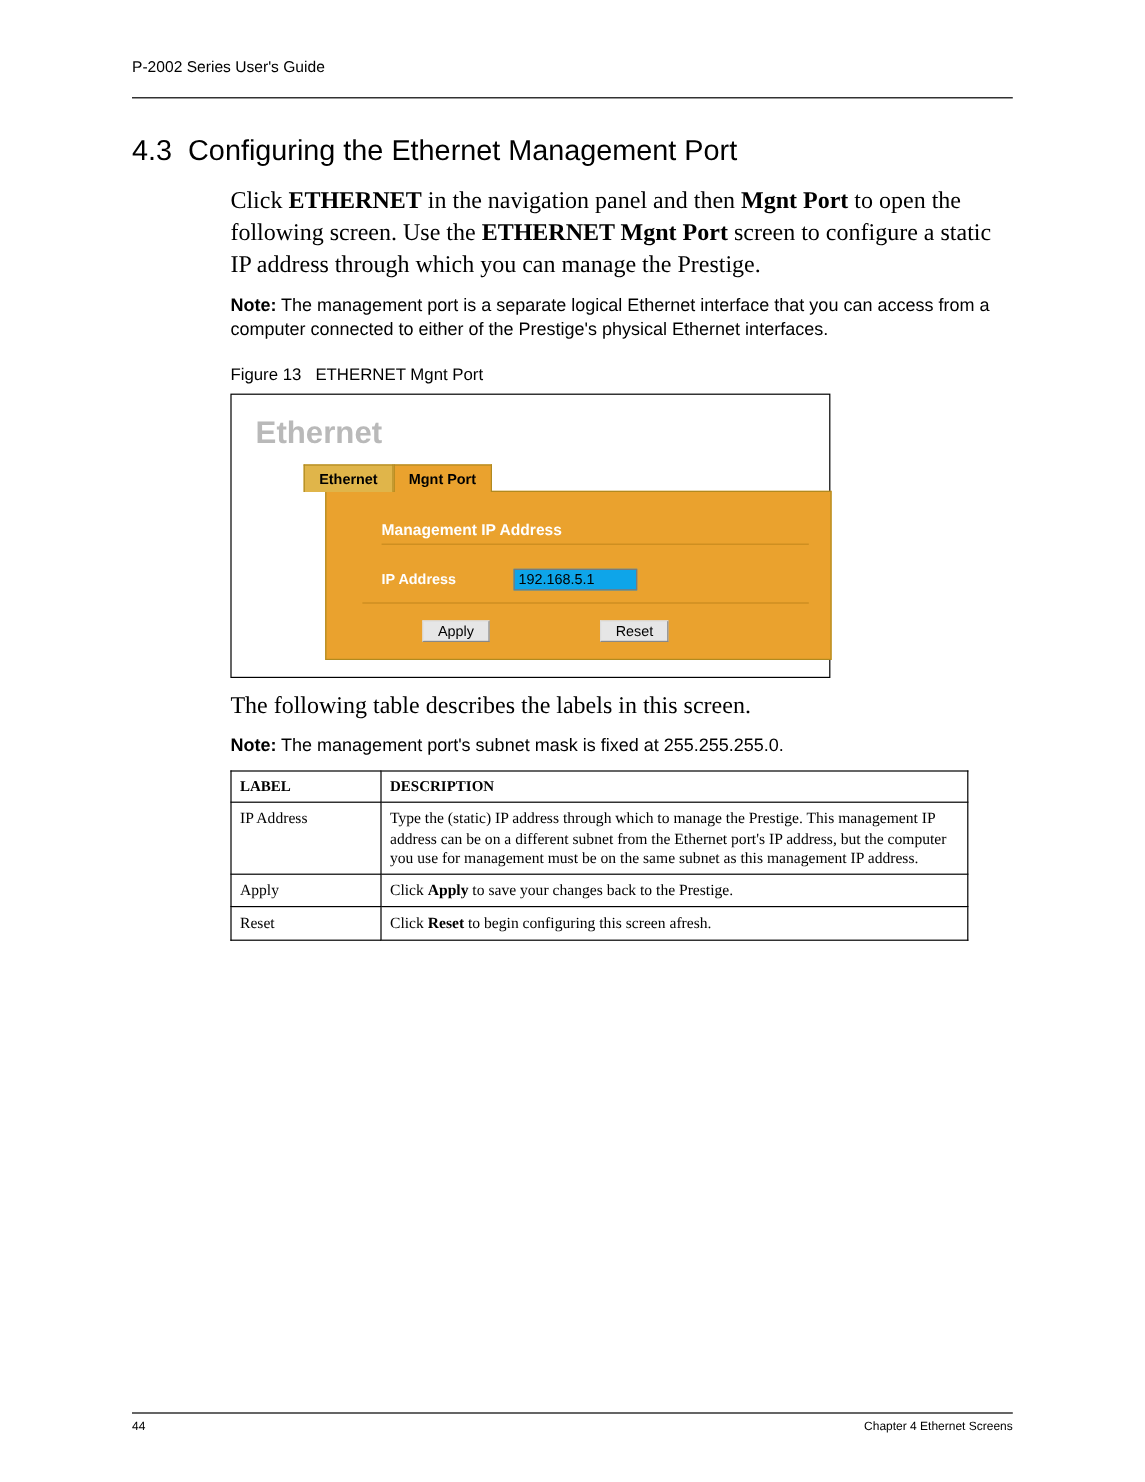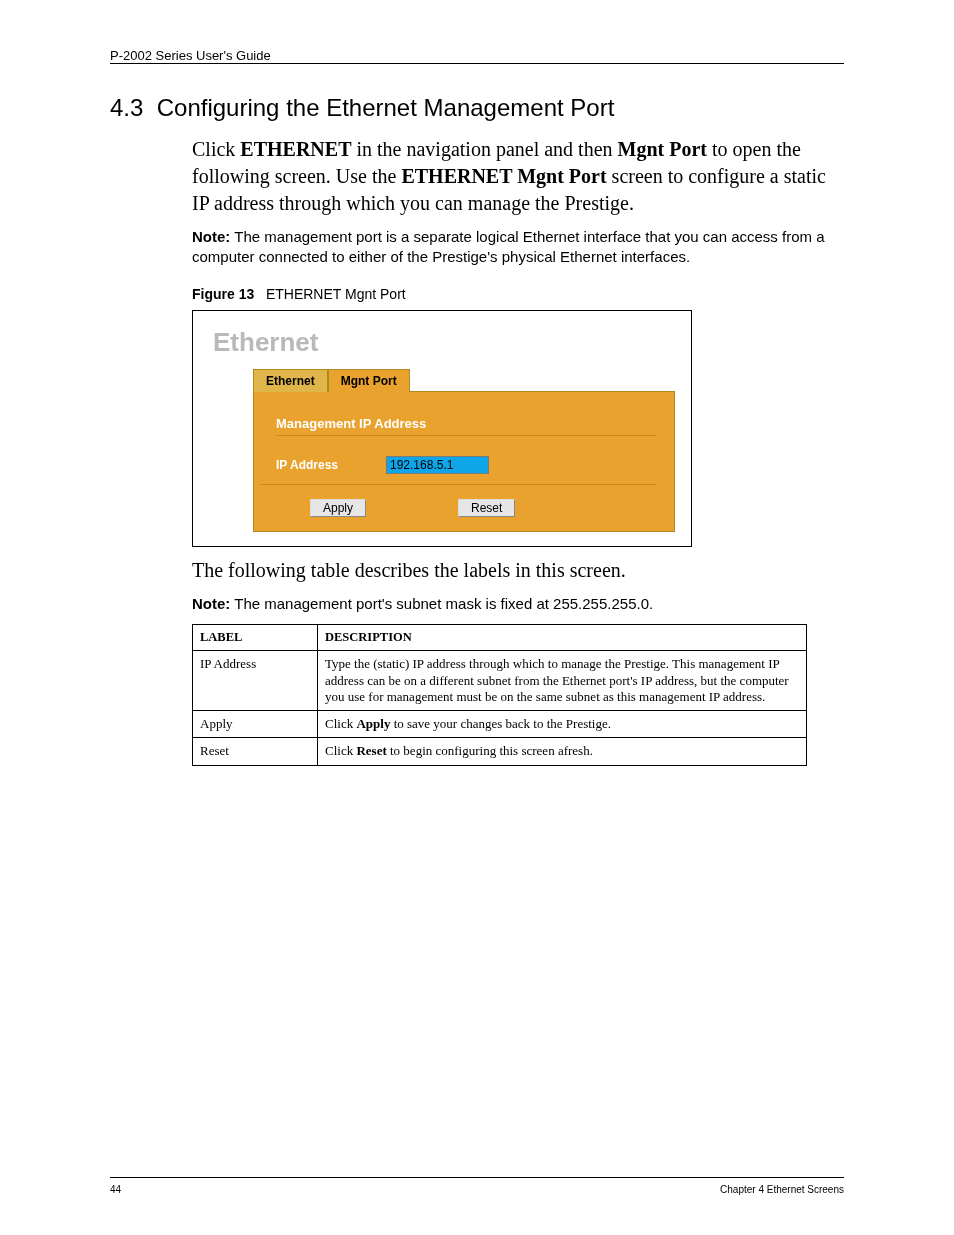--- a/index.html
+++ b/index.html
@@ -15,21 +15,21 @@
     height: 1235px;
     box-sizing: border-box;
     padding: 48px 110px 40px 110px;
     position: relative;
   }
   .top-header {
     font-family: Arial, Helvetica, sans-serif;
     font-size: 13px;
     color: #000;
     border-bottom: 1.5px solid #000;
-    padding-bottom: 0;
+    padding-bottom: 18px;
     margin-bottom: 30px;
   }
   h2.section-title {
     font-family: Arial, Helvetica, sans-serif;
     font-weight: normal;
     font-size: 24px;
     margin: 20px 0 14px 0;
   }
   .body-text {
     margin-left: 82px;
@@ -42,21 +42,21 @@
   }
   .body-text p.sans {
     font-family: Arial, Helvetica, sans-serif;
     font-size: 15px;
   }
   .fig-caption, .tbl-caption {
     font-family: Arial, Helvetica, sans-serif;
     font-size: 14px;
     margin: 18px 0 8px 0;
   }
-  .fig-caption b, .tbl-caption b { font-weight: bold; }
+  .fig-caption b, .tbl-caption b { font-weight: normal; }
 
   
   .screenshot {
     border: 1.5px solid #000;
     width: 500px;
     box-sizing: border-box;
     padding: 10px 14px 14px 14px;
     background: #fff;
   }
   .screenshot .app-title {
@@ -81,24 +81,24 @@
     position: relative;
     top: 1px;
   }
   .tab.inactive {
     background: #e0b54a;
   }
   .tab.active {
     background: #eaa22e;
   }
   .panel {
-    margin-left: 46px;
+    margin-left: 64px;
     width: 422px;
     background: #eaa22e;
-    padding: 24px 18px 14px 22px;
+    padding: 24px 18px 14px 46px;
     box-sizing: border-box;
     border: 1px solid #b08a20;
     font-family: Arial, Helvetica, sans-serif;
   }
   .panel .section-label {
     color: #fff;
     font-weight: bold;
     font-size: 13px;
     border-bottom: 1px solid #c78a1e;
     display: block;

